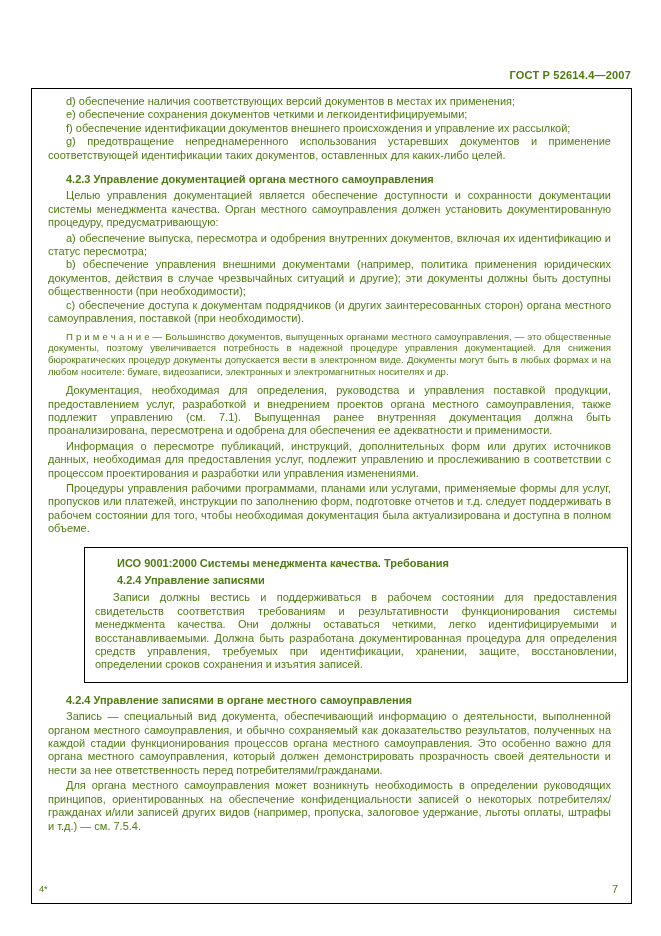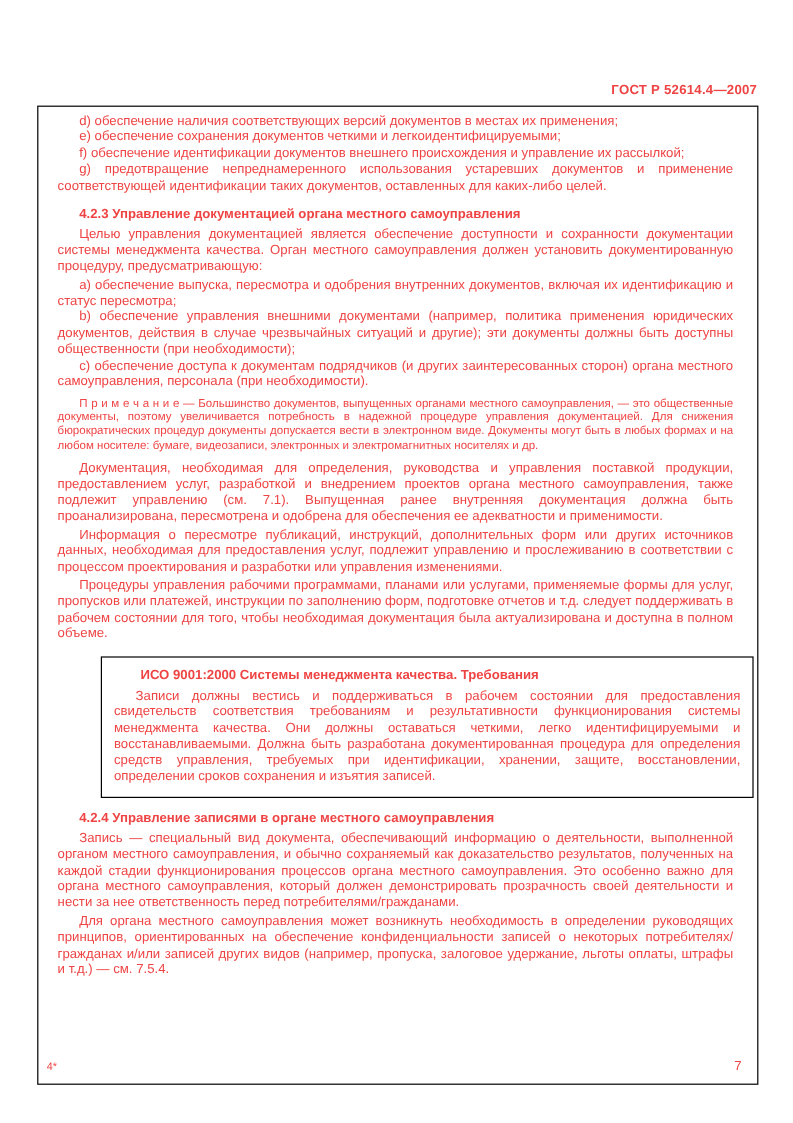--- a/index.html
+++ b/index.html
@@ -1,17 +1,17 @@
 <!DOCTYPE html>
 <html><head>
 <meta charset="utf-8">
 <style>
   html,body{margin:0;padding:0;background:#ffffff;}
   .page{position:relative;width:661px;height:936px;background:#fff;overflow:hidden;
-        font-family:"Liberation Sans",sans-serif;color:#ef4444;}
+        font-family:"Liberation Sans",sans-serif;color:#4d7c0f;}
   .doc-header{position:absolute;top:69px;left:31px;right:30px;text-align:right;
         font-weight:bold;font-size:11px;letter-spacing:.2px;}
   .frame{position:absolute;top:88px;left:31px;right:29px;bottom:32px;
         border:1px solid #000;box-sizing:border-box;padding:6px 20px 0 16px;}
   p{margin:0;font-size:11px;line-height:13.4px;text-align:justify;text-indent:18px;}
   .li{margin:0;}
   .para{margin:0 0 2px;}
   .h{margin:11px 0 3px;font-size:11px;line-height:13.4px;font-weight:bold;
         text-indent:18px;text-align:left;}
   .note{font-size:9.6px;line-height:11.9px;margin:5px 0 6px;}
@@ -32,30 +32,31 @@
     <p class="li">d) обеспечение наличия соответствующих версий документов в местах их применения;</p>
     <p class="li">e) обеспечение сохранения документов четкими и легкоидентифицируемыми;</p>
     <p class="li">f) обеспечение идентификации документов внешнего происхождения и управление их рассылкой;</p>
     <p class="li">g) предотвращение непреднамеренного использования устаревших документов и применение соответствующей идентификации таких документов, оставленных для каких-либо целей.</p>
 
     <p class="h">4.2.3 Управление документацией органа местного самоуправления</p>
 
     <p class="para">Целью управления документацией является обеспечение доступности и сохранности документации системы менеджмента качества. Орган местного самоуправления должен установить документированную процедуру, предусматривающую:</p>
     <p class="li">a) обеспечение выпуска, пересмотра и одобрения внутренних документов, включая их идентификацию и статус пересмотра;</p>
     <p class="li">b) обеспечение управления внешними документами (например, политика применения юридических документов, действия в случае чрезвычайных ситуаций и другие); эти документы должны быть  доступны общественности (при необходимости);</p>
-    <p class="li">c) обеспечение доступа к документам подрядчиков (и других заинтересованных сторон) органа местного самоуправления, персонала (при необходимости).</p>
+    <p class="li">c) обеспечение доступа к документам подрядчиков (и других заинтересованных сторон) органа местного самоуправления, поставкой (при необходимости).</p>
 
     <p class="note">П р и м е ч а н и е — Большинство документов, выпущенных органами местного самоуправления, — это общественные документы, поэтому увеличивается потребность в надежной процедуре управления документацией. Для снижения бюрократических процедур документы допускается вести в электронном виде. Документы могут быть в любых формах и на любом носителе: бумаге, видеозаписи, электронных и электромагнитных носителях и др.</p>
 
     <p class="para">Документация, необходимая для определения, руководства и управления поставкой продукции, предоставлением услуг, разработкой и внедрением проектов органа местного самоуправления, также подлежит управлению (см. 7.1). Выпущенная ранее внутренняя документация должна быть проанализирована, пересмотрена и одобрена для обеспечения ее адекватности и применимости.</p>
     <p class="para">Информация о пересмотре публикаций, инструкций, дополнительных форм или других источников данных, необходимая для предоставления услуг, подлежит управлению и прослеживанию в соответствии с процессом проектирования и разработки или управления изменениями.</p>
     <p class="para">Процедуры управления рабочими программами, планами или услугами, применяемые формы для услуг, пропусков или платежей, инструкции по заполнению форм, подготовке отчетов и т.д. следует поддерживать в рабочем состоянии для того, чтобы необходимая документация была актуализирована и доступна в полном объеме.</p>
 
     <div class="iso-box">
       <p class="b">ИСО 9001:2000 Системы менеджмента качества. Требования</p>
+      <p class="b">4.2.4 Управление записями</p>
       <p class="para">Записи должны вестись и поддерживаться в рабочем состоянии для предоставления свидетельств соответствия требованиям и результативности функционирования системы менеджмента качества. Они должны оставаться четкими, легко идентифицируемыми и восстанавливаемыми. Должна быть разработана документированная процедура для определения средств управления, требуемых при идентификации, хранении, защите, восстановлении, определении сроков сохранения и изъятия записей.</p>
     </div>
 
     <p class="h">4.2.4 Управление записями  в органе местного самоуправления</p>
 
     <p class="para">Запись — специальный вид документа, обеспечивающий информацию о деятельности, выполненной органом местного самоуправления, и обычно сохраняемый как доказательство результатов, полученных на каждой стадии функционирования процессов органа местного самоуправления. Это особенно важно для органа местного самоуправления, который должен демонстрировать прозрачность своей деятельности и нести за нее ответственность перед потребителями/гражданами.</p>
     <p class="para">Для органа местного самоуправления может возникнуть необходимость в определении руководящих принципов, ориентированных на обеспечение конфиденциальности записей о некоторых потребителях/гражданах и/или записей других видов (например, пропуска, залоговое удержание, льготы оплаты, штрафы и т.д.) — см. 7.5.4.</p>
 
     <div class="footer-left">4*</div>
     <div class="footer-right">7</div>

